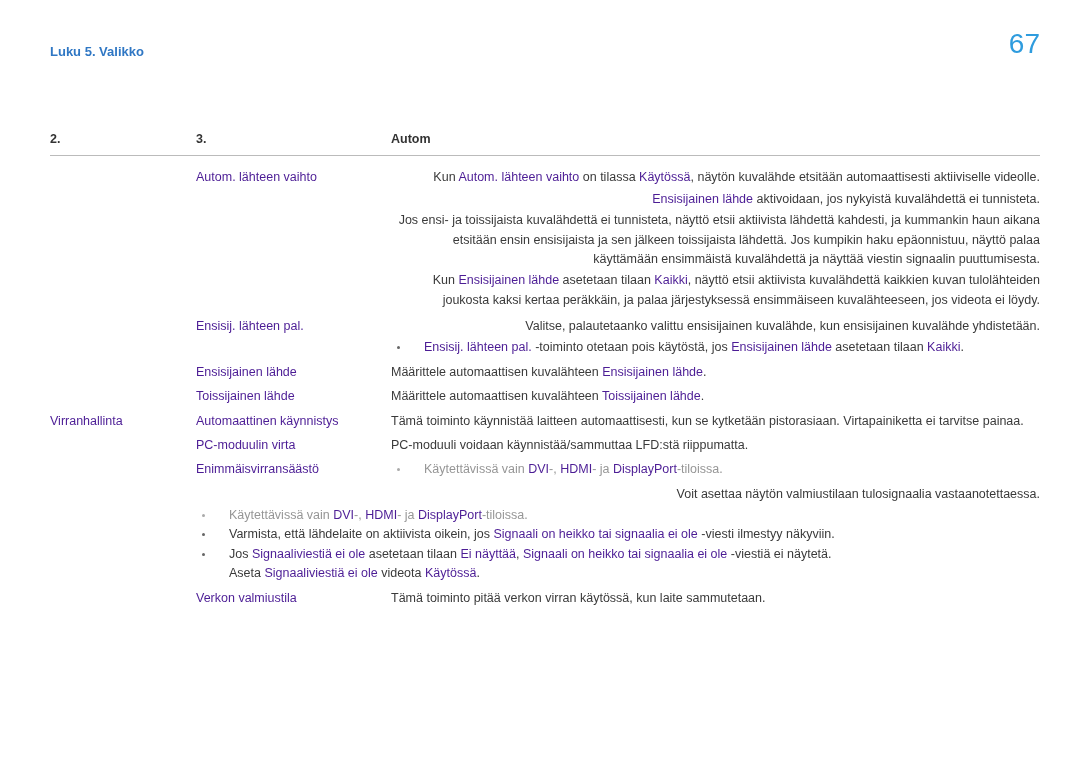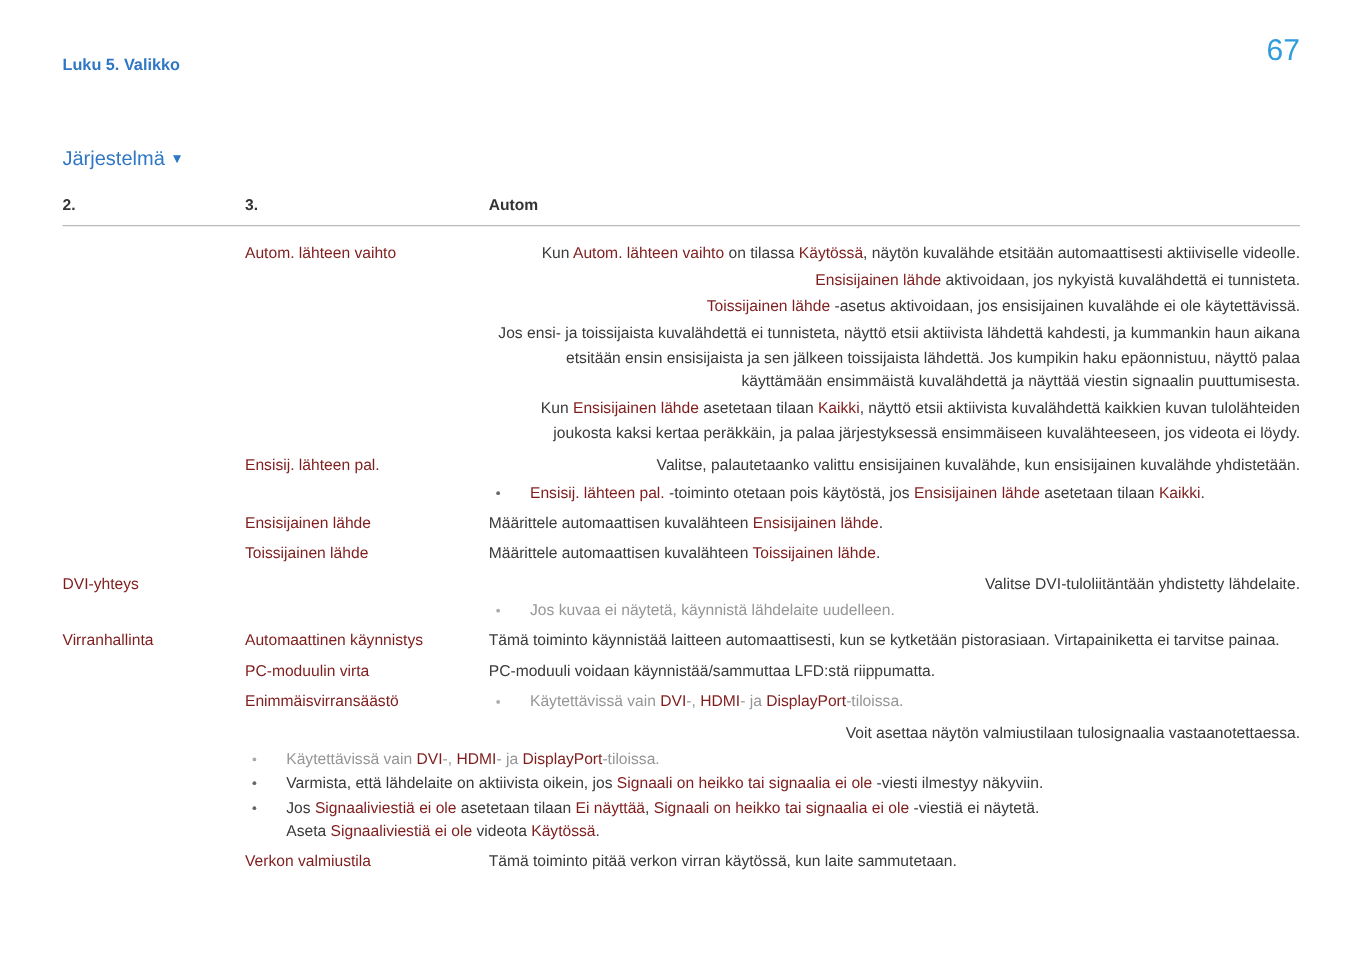--- a/index.html
+++ b/index.html
@@ -10,21 +10,21 @@
     font-size: 12.5px;
     color: #3a3a3a;
     background: #fff;
     position: relative;
     line-height: 1.55;
   }
   .page-num {
     position: absolute;
     top: 22px;
     right: 40px;
-    font-size: 24px;
+    font-size: 28px;
     color: #2f9cde;
     font-weight: 300;
   }
   .breadcrumb {
     position: absolute;
     top: 42px;
     left: 50px;
     font-size: 13px;
     color: #2f77c4;
     font-weight: bold;
@@ -47,64 +47,57 @@
   .headers {
     margin-top: 14px;
     border-bottom: 1px solid #bbb;
     padding-bottom: 6px;
   }
   .row { display: flex; }
   .col1 { width: 146px; flex-shrink: 0; }
   .col2 { width: 195px; flex-shrink: 0; }
   .col3 { flex: 1; }
   .bold-head { font-weight: bold; color: #333; }
-  .blue { color: #7f1d1d; }
+  .blue { color: #4c1d95; }
   .gray { color: #969696; }
   .tbody { margin-top: 8px; }
   .trow { display: flex; padding-top: 4px; padding-bottom: 1px; }
   .bullet-row { display: flex; gap: 16px; }
   .bullet-dot {
     width: 3px; height: 3px; background: #666; border-radius: 50%;
     margin: 8px 8px 0 6px; flex-shrink: 0;
   }
   .bullet-dot.gray { background: #aaa; }
   .para { margin-bottom: 2px; text-align: right; }
 </style>
 </head>
 <body>
 
 <div class="page-num">67</div>
 <div class="breadcrumb">Luku 5. Valikko</div>
 
 <div class="content">
-  <div class="section-title">
-    <span>Järjestelmä</span>
-    <span class="tri">▼</span>
-  </div>
 
   <div class="headers row">
     <div class="col1 bold-head">2.</div>
     <div class="col2 bold-head">3.</div>
     <div class="col3 bold-head">Autom</div>
   </div>
 
   <div class="tbody">
 
     <div class="trow">
       <div class="col1"></div>
       <div class="col2 blue">Autom. lähteen vaihto</div>
       <div class="col3">
         <div class="para">
           <span>Kun </span><span class="blue">Autom. lähteen vaihto</span><span> on tilassa </span><span class="blue">Käytössä</span><span>, näytön kuvalähde etsitään automaattisesti aktiiviselle videolle.</span>
         </div>
         <div class="para">
           <span class="blue">Ensisijainen lähde</span><span> aktivoidaan, jos nykyistä kuvalähdettä ei tunnisteta.</span>
-        </div>
-        <div class="para">
-          <span class="blue">Toissijainen lähde</span><span> -asetus aktivoidaan, jos ensisijainen kuvalähde ei ole käytettävissä.</span>
         </div>
         <div class="para">Jos ensi- ja toissijaista kuvalähdettä ei tunnisteta, näyttö etsii aktiivista lähdettä kahdesti, ja kummankin haun aikana etsitään ensin ensisijaista ja sen jälkeen toissijaista lähdettä. Jos kumpikin haku epäonnistuu, näyttö palaa käyttämään ensimmäistä kuvalähdettä ja näyttää viestin signaalin puuttumisesta.</div>
         <div class="para">
           <span>Kun </span><span class="blue">Ensisijainen lähde</span><span> asetetaan tilaan </span><span class="blue">Kaikki</span><span>, näyttö etsii aktiivista kuvalähdettä kaikkien kuvan tulolähteiden joukosta kaksi kertaa peräkkäin, ja palaa järjestyksessä ensimmäiseen kuvalähteeseen, jos videota ei löydy.</span>
         </div>
       </div>
     </div>
 
     <div class="trow">
       <div class="col1"></div>
@@ -129,31 +122,20 @@
     </div>
 
     <div class="trow">
       <div class="col1"></div>
       <div class="col2 blue">Toissijainen lähde</div>
       <div class="col3">
         <span>Määrittele automaattisen kuvalähteen </span><span class="blue">Toissijainen lähde</span><span>.</span>
       </div>
     </div>
 
-    <div class="trow">
-      <div class="col1 blue">DVI-yhteys</div>
-      <div class="col2"></div>
-      <div class="col3">
-        <div class="para">Valitse DVI-tuloliitäntään yhdistetty lähdelaite.</div>
-        <div class="bullet-row">
-          <div class="bullet-dot gray"></div>
-          <div class="gray">Jos kuvaa ei näytetä, käynnistä lähdelaite uudelleen.</div>
-        </div>
-      </div>
-    </div>
 
     <div class="trow">
       <div class="col1 blue">Virranhallinta</div>
       <div class="col2 blue">Automaattinen käynnistys</div>
       <div class="col3">Tämä toiminto käynnistää laitteen automaattisesti, kun se kytketään pistorasiaan. Virtapainiketta ei tarvitse painaa.</div>
     </div>
 
     <div class="trow">
       <div class="col1"></div>
       <div class="col2 blue">PC-moduulin virta</div>

